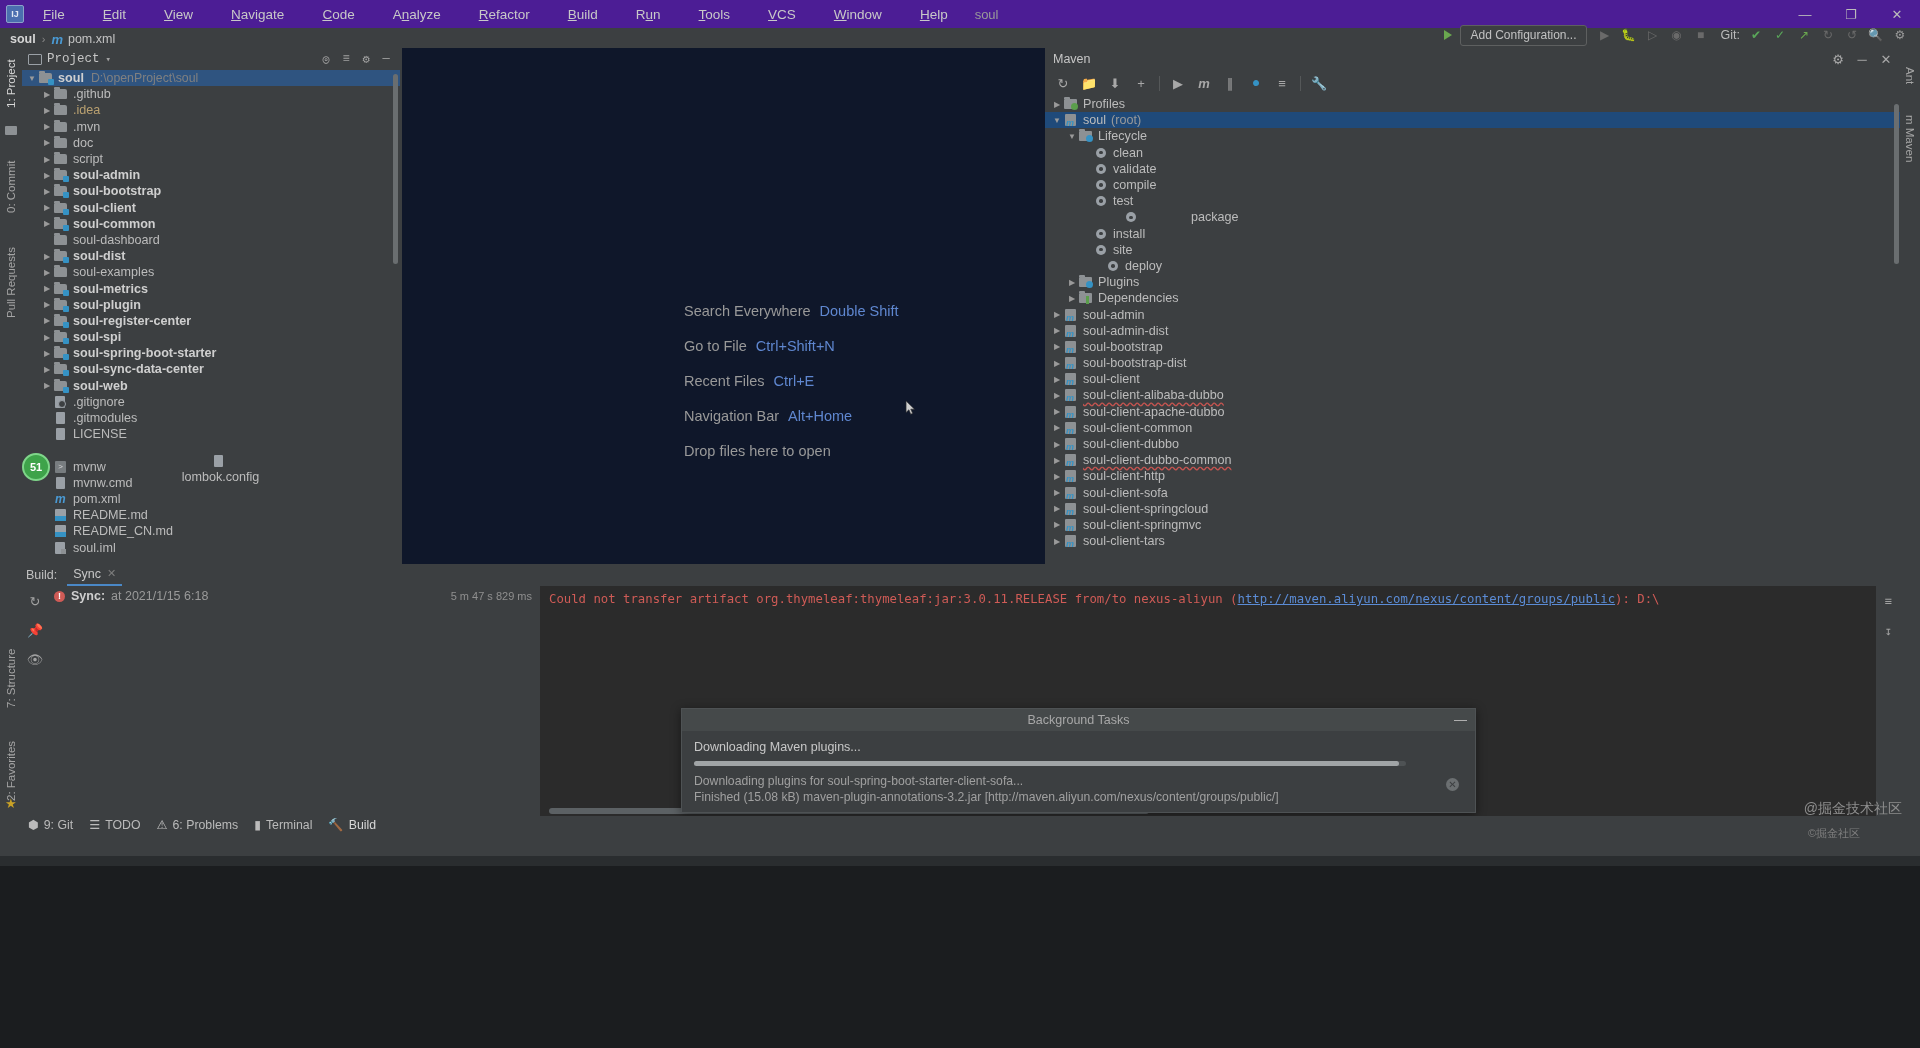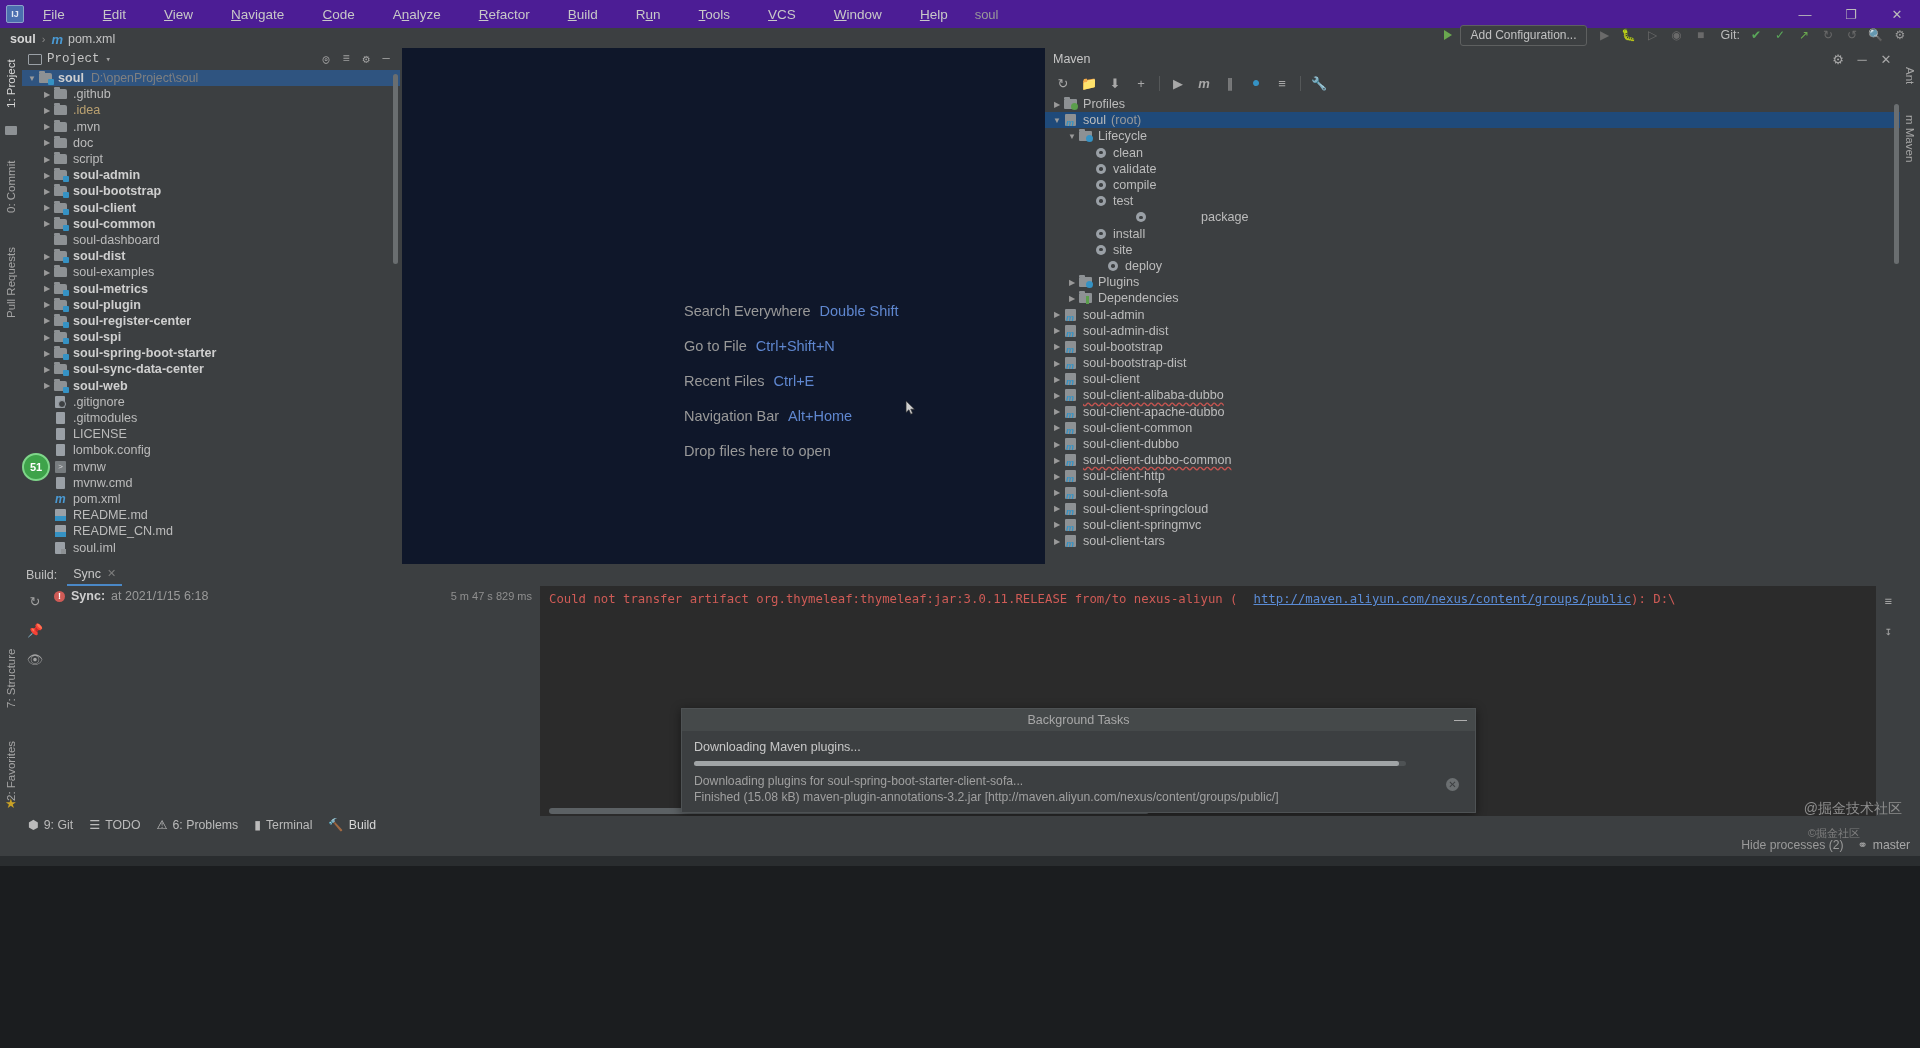--- a/index.html
+++ b/index.html
@@ -195,21 +195,21 @@
     display:flex;align-items:center;justify-content:center;font-weight:bold;
   }
   .sync-strong{font-weight:bold;color:#cfcfcf;}
   .sync-time{color:#9a9a9a;}
   .sync-dur{margin-left:auto;color:#8f8f8f;font-size:11px;}
   .build-console{
     flex:1;background:#2b2b2b;position:relative;overflow:hidden;
     font-family:"DejaVu Sans Mono", monospace;font-size:12.3px;
   }
   .console-line{padding:6px 0 0 8px;color:#cf5b56;white-space:nowrap;}
-  .console-line a{color:#5b8cd6;text-decoration:underline;margin-left:16px;}
+  .console-line a{color:#5b8cd6;text-decoration:underline;}
   .hbar{
     position:absolute;left:8px;bottom:2px;width:600px;height:6px;background:#5c6164;border-radius:3px;
   }
   .console-vico{position:absolute;right:0;top:0;width:24px;height:230px;background:#3c3f41;
     display:flex;flex-direction:column;align-items:center;padding-top:8px;gap:16px;color:#a2a2a2;font-size:12px;}
 
   
   .bgtasks{
     position:absolute;left:681px;top:708px;width:795px;height:105px;
     background:#3c3f41;border:1px solid #4e5254;box-shadow:0 2px 10px rgba(0,0,0,.45);
@@ -525,21 +525,21 @@
           </span>
           <span class="lbl">.gitmodules</span>
         </div>
         <div class="trow" style="padding-left: 19px; text-align: right;">
           <span class="arrow"></span>
           <span class="ic">
             <span class="file-ic"></span>
           </span>
           <span class="lbl">LICENSE</span>
         </div>
-        <div class="trow" style="padding-left: 19px;">
+        <div class="trow" style="padding-left: 19px; flex-direction: column;">
           <span class="arrow"></span>
           <span class="ic">
             <span class="file-ic"></span>
           </span>
           <span class="lbl">lombok.config</span>
         </div>
         <div class="trow" style="padding-left: 19px;">
           <span class="arrow"></span>
           <span class="ic">
             <span class="sh-ic">&gt;</span>
@@ -681,21 +681,21 @@
           </span>
           <span class="mlbl">compile</span>
         </div>
         <div class="mrow" style="padding-left: 36px;">
           <span class="arrow"></span>
           <span class="ic">
             <span class="gear"></span>
           </span>
           <span class="mlbl">test</span>
         </div>
-        <div class="mrow" style="padding-left: 28px; gap: 48px;">
+        <div class="mrow" style="padding-left: 18px; gap: 48px;">
           <span class="arrow"></span>
           <span class="ic">
             <span class="gear"></span>
           </span>
           <span class="mlbl">package</span>
         </div>
         <div class="mrow" style="padding-left: 36px;">
           <span class="arrow"></span>
           <span class="ic">
             <span class="gear"></span>
@@ -915,29 +915,20 @@
     <span class="btab">
       <span>▮</span>
       <span>Terminal</span>
     </span>
     <span class="btab sel">
       <span>🔨</span>
       <span>Build</span>
     </span>
   </div>
 
-  <div class="statusbar">
-    <div class="wm-right">
-      <span class="hideproc">Hide processes (2)</span>
-      <span class="branch">
-        <span>⚭</span>
-        <span>master</span>
-      </span>
-    </div>
-  </div>
 
   <div class="watermark">@掘金技术社区</div>
   <div class="watermark2">©掘金社区</div>
 
   <div class="taskbar">
     <div class="tb-strip"></div>
   </div>
 
 </div>
 

